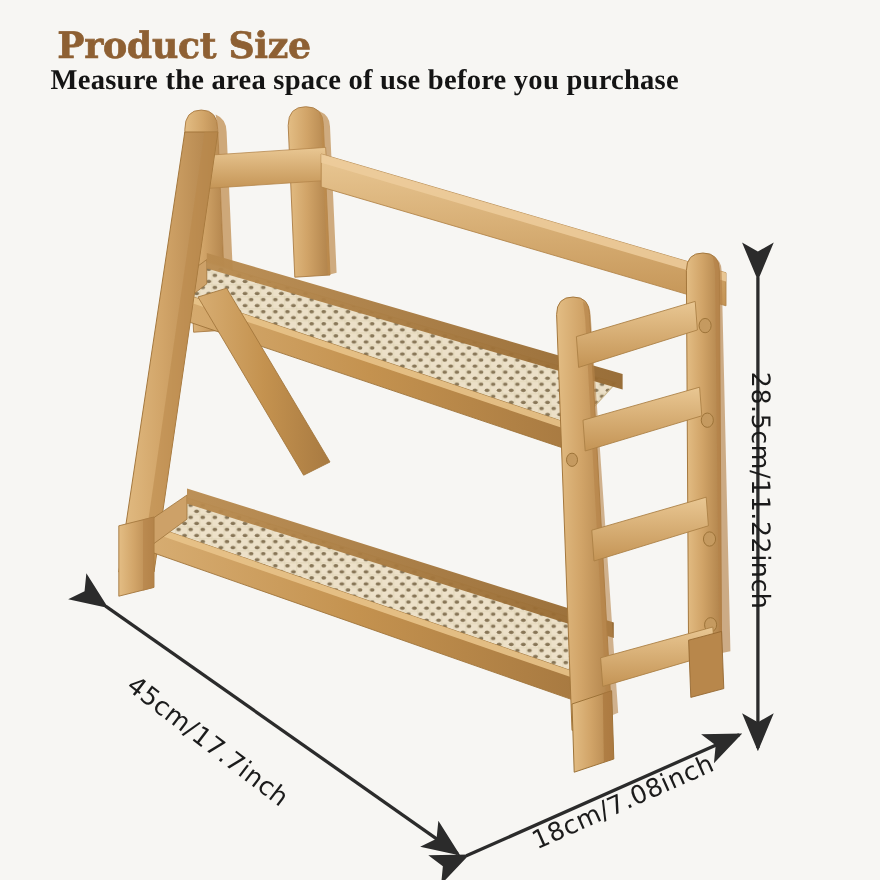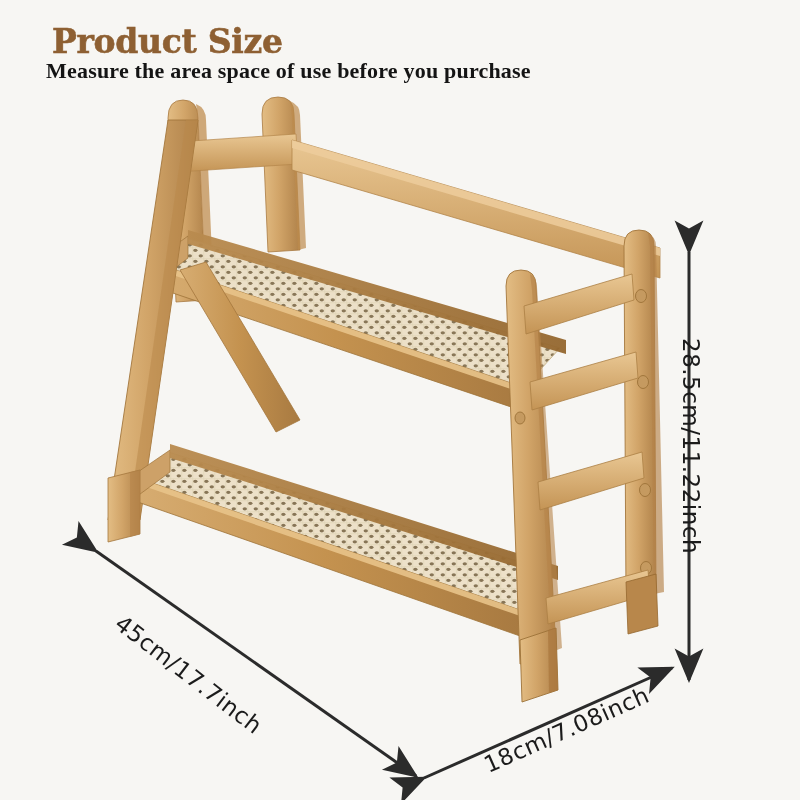--- a/index.html
+++ b/index.html
@@ -16,21 +16,21 @@
     position:absolute;left:52px;top:22px;
     font-family:"DejaVu Serif",serif;
     font-weight:700;font-size:33px;letter-spacing:-0.3px;
     color:#8e6033;
     -webkit-text-stroke:0.6px #8e6033;
     white-space:nowrap;
   }
   .subtitle{
     position:absolute;left:46px;top:58px;
     font-family:"Liberation Serif",serif;
-    font-weight:700;font-size:22px;letter-spacing:0.2px;
+    font-weight:700;font-size:26px;letter-spacing:0.2px;
     color:#141414;white-space:nowrap;
   }
 
   
   .dim{
     position:absolute;
     font-family:"DejaVu Sans",sans-serif;
     font-weight:400;color:#1b1b1b;
     white-space:nowrap;letter-spacing:0.5px;
   }

